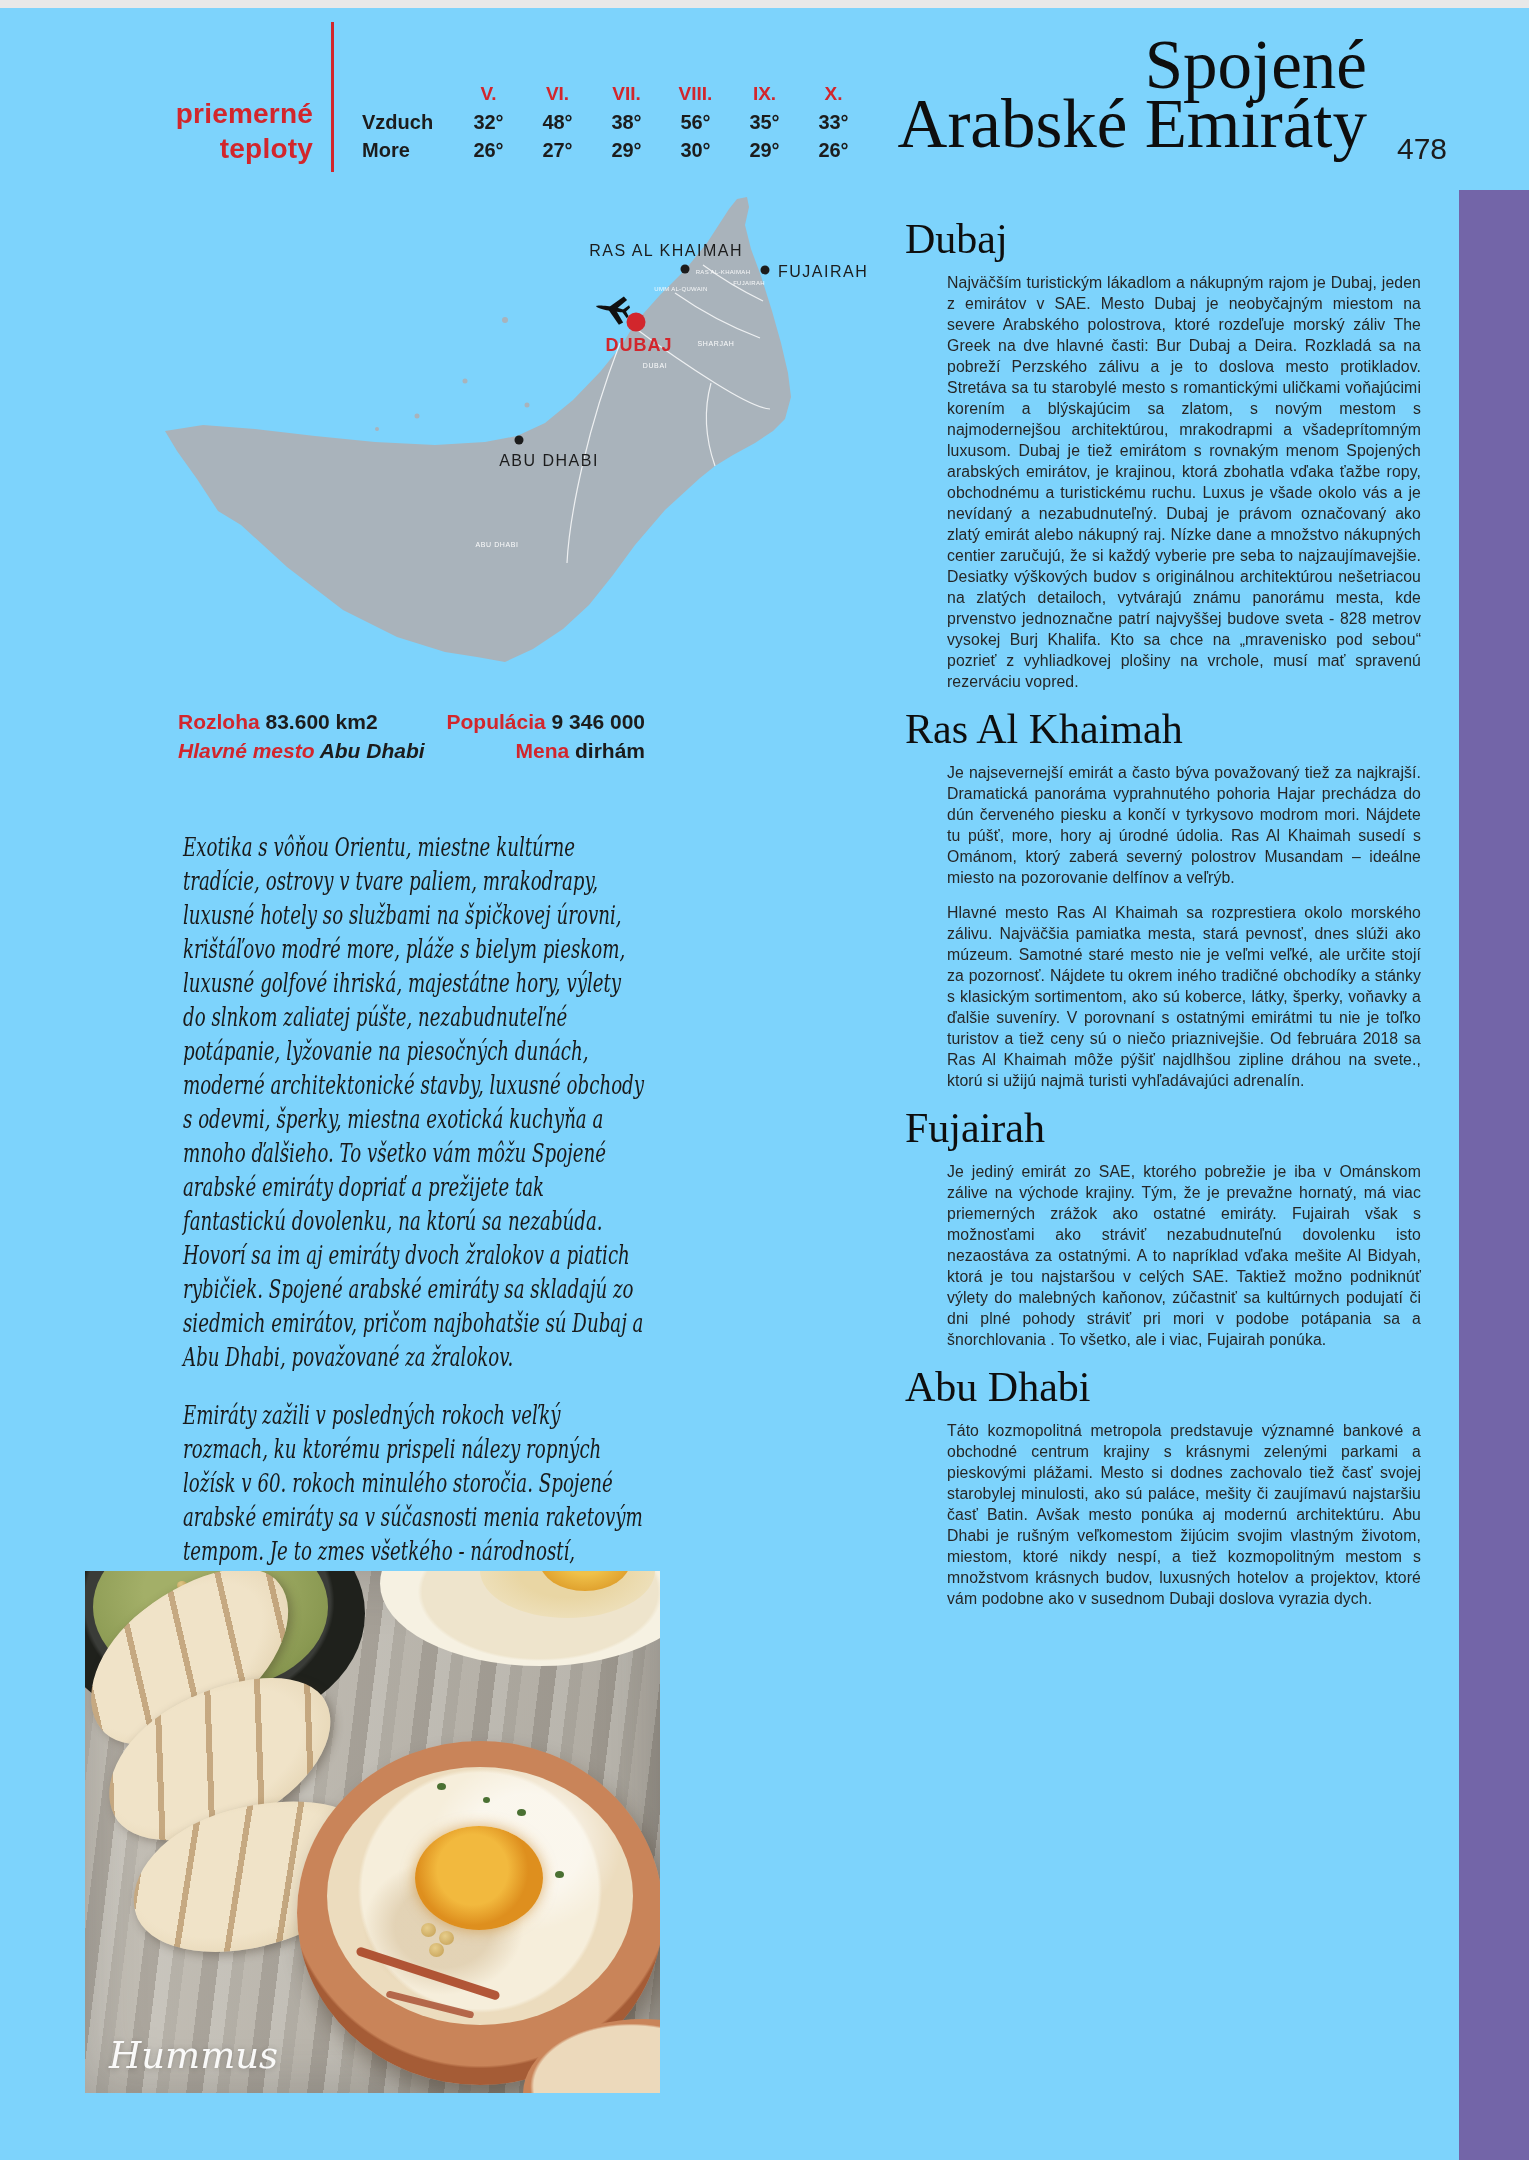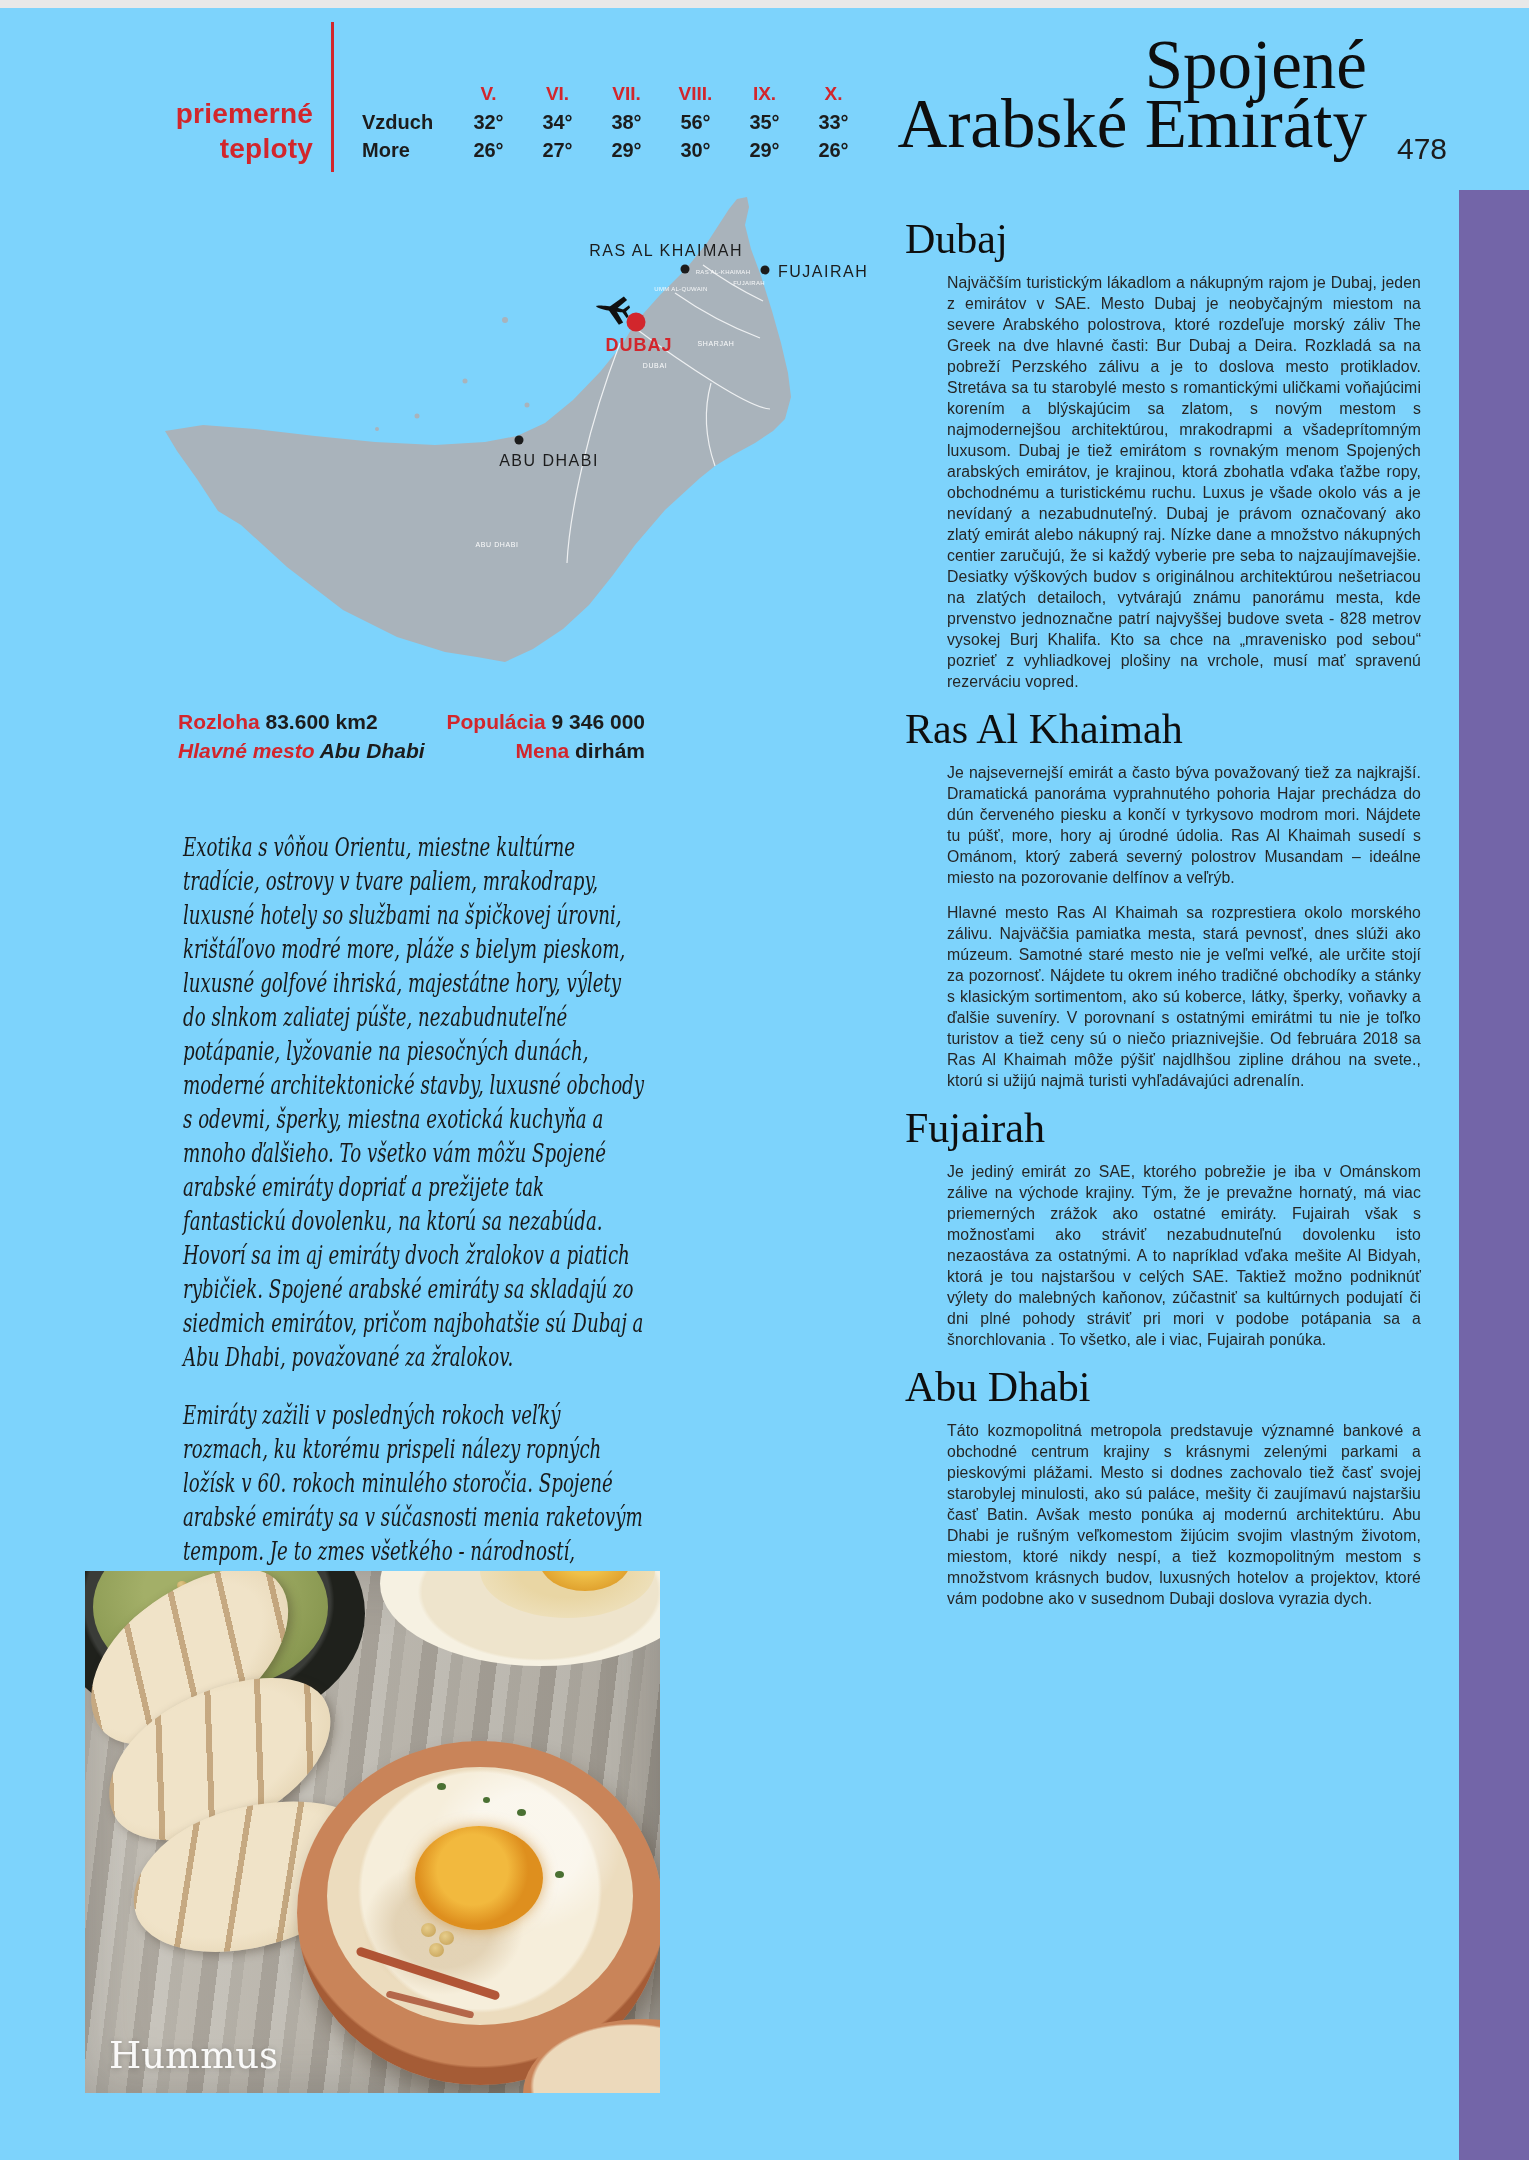--- a/index.html
+++ b/index.html
@@ -82,21 +82,21 @@
     background:radial-gradient(circle at 45% 42%,#f2b93e 0 38%,#de8f1e 60% 84%,#c4731a 100%);
     box-shadow:0 0 14px rgba(200,130,30,.6);}
   .paprika{left:268px;top:398px;width:150px;height:9px;border-radius:5px;background:#a63c1c;
     transform:rotate(18deg);opacity:.85;}
   .paprika2{left:300px;top:430px;width:90px;height:7px;border-radius:4px;background:#9c3418;
     transform:rotate(14deg);opacity:.7;}
   .parsley{width:9px;height:7px;border-radius:50%;background:#4a7032;}
   .dish-corner{left:438px;top:448px;width:240px;height:150px;border-radius:50%;
     background:radial-gradient(ellipse at 45% 45%,#ecd9bb 0 52%,#c98459 54% 72%,#8a4526 74%);}
   .caption{left:24px;bottom:16px;font-family:"DejaVu Serif","Liberation Serif",serif;
-    font-size:37px;color:#ffffff;opacity:.93;text-shadow:0 1px 6px rgba(0,0,0,.25);}
+    font-style:italic;font-size:37px;color:#ffffff;opacity:.93;text-shadow:0 1px 6px rgba(0,0,0,.25);}
 </style>
 </head>
 <body>
 
 <div class="page">
 
   <div class="temps-label">
     <div>priemerné</div>
     <div>teploty</div>
   </div>
@@ -106,21 +106,21 @@
     <span class="rl"></span>
     <span class="m">V.</span>
     <span class="m">VI.</span>
     <span class="m">VII.</span>
     <span class="m">VIII.</span>
     <span class="m">IX.</span>
     <span class="m">X.</span>
 
     <span class="rl">Vzduch</span>
     <span class="v">32°</span>
-    <span class="v">34°</span>
+    <span class="v">48°</span>
     <span class="v">38°</span>
     <span class="v">56°</span>
     <span class="v">35°</span>
     <span class="v">33°</span>
 
     <span class="rl">More</span>
     <span class="v">26°</span>
     <span class="v">27°</span>
     <span class="v">29°</span>
     <span class="v">30°</span>

